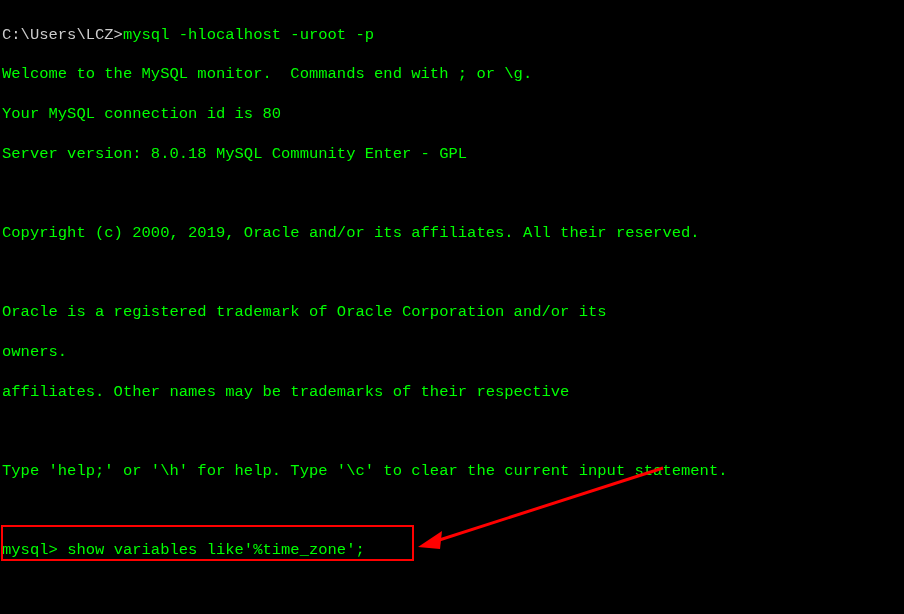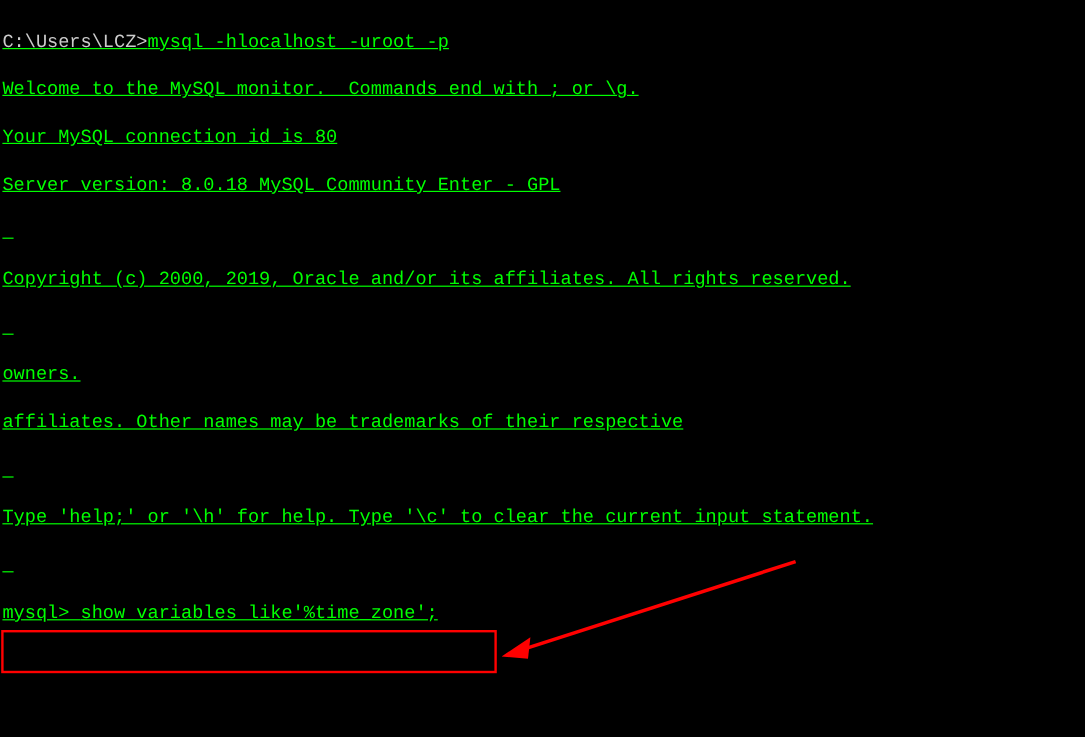--- a/index.html
+++ b/index.html
@@ -20,21 +20,20 @@
       line-height: 1.28;
     }
     .terminal-content {
       white-space: pre;
     }
     .prompt-prefix {
       color: #cccccc;
     }
     .line {
       display: block;
-      text-decoration: underline;
     }
     .highlight-box {
       position: absolute;
       border: 2px solid #ff0000;
       left: 1px;
       top: 525px;
       width: 413px;
       height: 36px;
       pointer-events: none;
     }
@@ -49,22 +48,23 @@
   </style>
 </head>
 <body>
 
 <div class="terminal-content">
 <span class="line"><span class="prompt-prefix">C:\Users\LCZ&gt;</span><span>mysql -hlocalhost -uroot -p</span></span>
 <span class="line">Welcome to the MySQL monitor.  Commands end with ; or \g.</span>
 <span class="line">Your MySQL connection id is 80</span>
 <span class="line">Server version: 8.0.18 MySQL Community Enter - GPL</span>
 <span class="line"> </span>
-<span class="line">Copyright (c) 2000, 2019, Oracle and/or its affiliates. All rights reserved.</span>
+<span class="line">Copyright (c) 2000, 2019, Oracle and/or its affiliates. All their reserved.</span>
 <span class="line"> </span>
+<span class="line">Oracle is a registered trademark of Oracle Corporation and/or its</span>
 <span class="line">owners.</span>
 <span class="line">affiliates. Other names may be trademarks of their respective</span>
 <span class="line"> </span>
 <span class="line">Type 'help;' or '\h' for help. Type '\c' to clear the current input statement.</span>
 <span class="line"> </span>
 <span class="line"><span>mysql&gt; </span><span>show variables like'%time_zone';</span></span>
 
 
 
 

